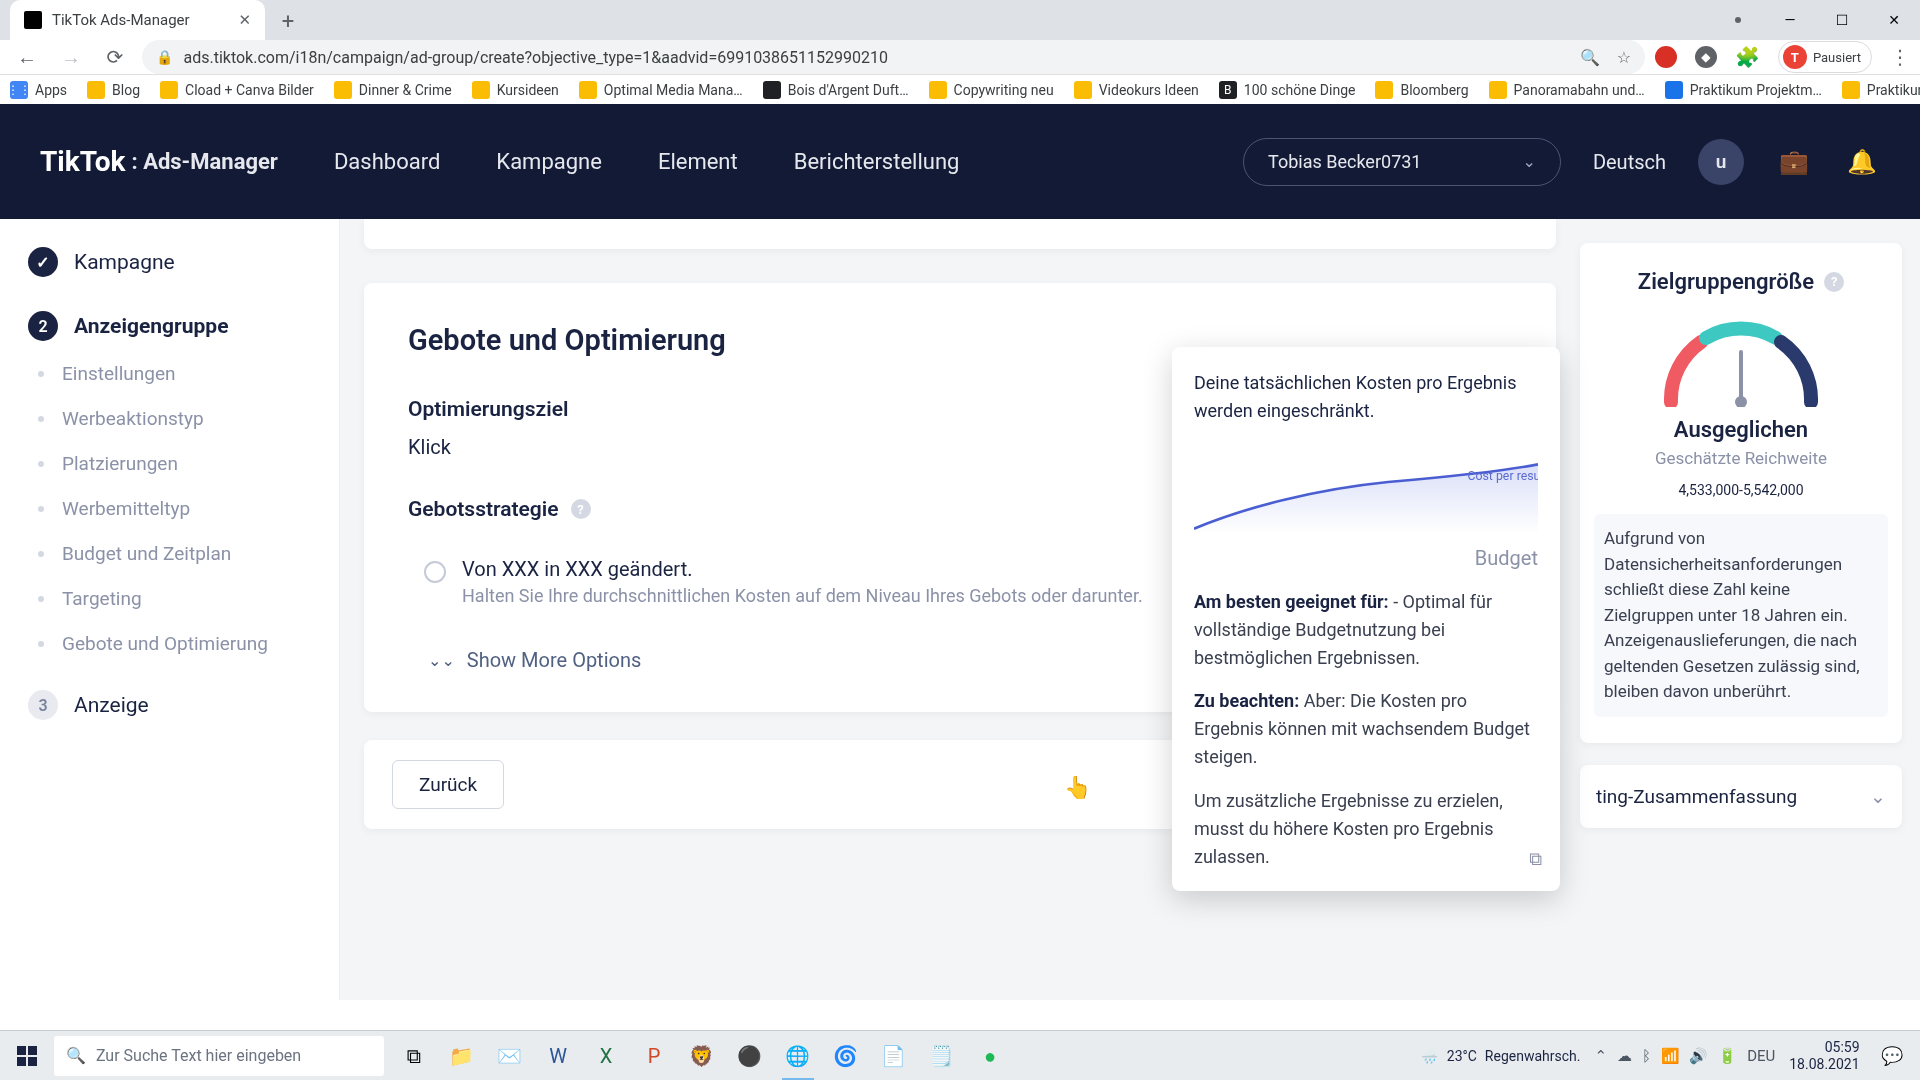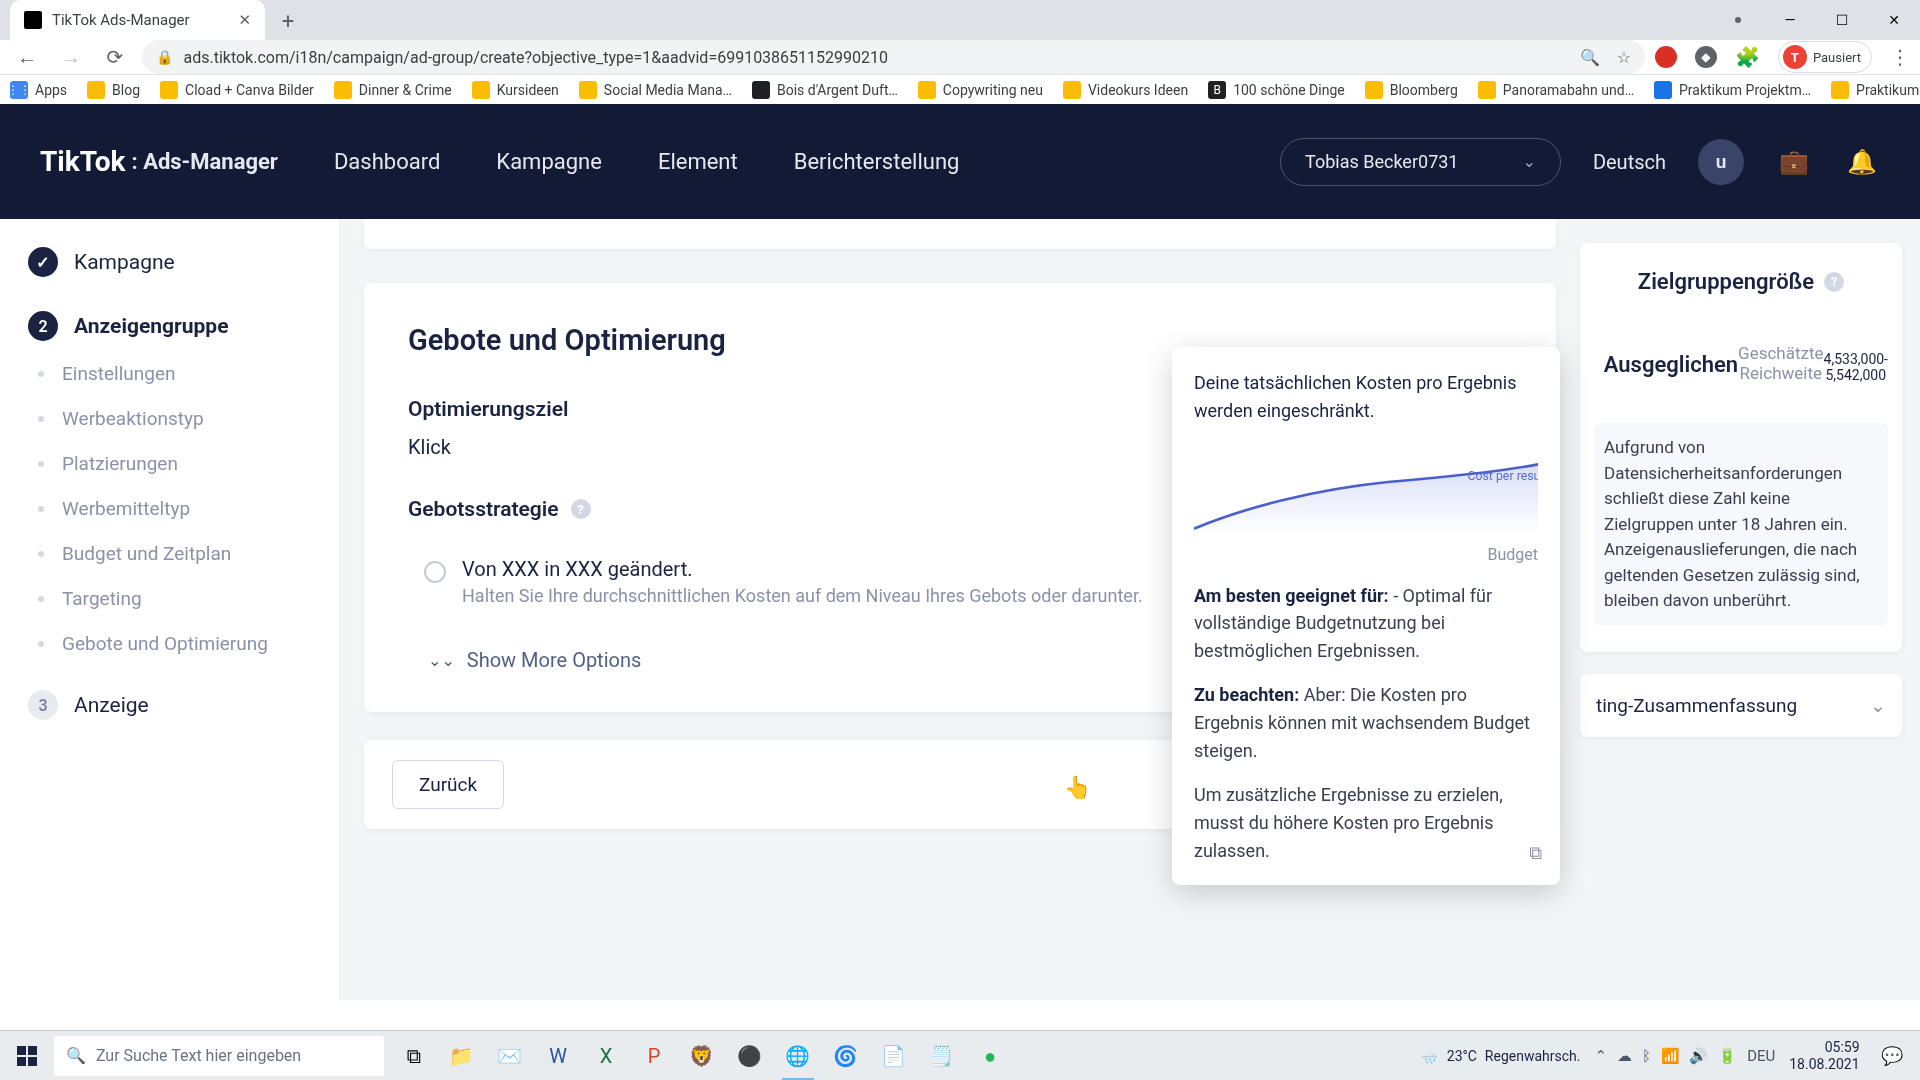--- a/index.html
+++ b/index.html
@@ -30,21 +30,21 @@
   .bookmarks { height: 36px; border-top: 1px solid #e0e0e0; display: flex; align-items:center; padding: 0 10px; gap: 20px; font-size: 14px; color: #3c4043; overflow:hidden; }
   .bm { display:flex; align-items:center; gap:7px; white-space:nowrap; }
   .bm-icon { width:18px;height:18px;background:#fbbc04;border-radius:3px;display:flex;align-items:center;justify-content:center;font-size:12px;color:#fff; }
 
   
   .app-header { height: 115px; background: #121a36; display: flex; align-items: center; padding: 0 40px; color: #fff; gap: 56px; }
   .logo { display:flex;align-items:center;gap:4px;font-size:28px;font-weight:700; }
   .logo .sub { font-size:22px; font-weight:700; color: #e6e8ee; margin-left:2px; }
   .nav-link { font-size: 22px; color: #e6e8ee; cursor:pointer; }
   .header-right { margin-left:auto; display:flex; align-items:center; gap:32px; }
-  .account-pill { border:1.5px solid #4a5473; border-radius: 30px; height: 48px; padding: 0 24px; display:flex; align-items:center; gap: 64px; font-size:18px;color:#e6e8ee; }
+  .account-pill { border:1.5px solid #4a5473; border-radius: 30px; height: 48px; padding: 0 24px; display:flex; align-items:center; gap: 101px; font-size:18px;color:#e6e8ee; }
   .account-pill .chev { font-size:16px;color:#9aa3bf; }
   .lang { font-size:20px; color:#e6e8ee; }
   .user-circle { width:46px;height:46px;border-radius:50%;background:#3a4468;display:flex;align-items:center;justify-content:center;color:#e6e8ee;font-weight:600;font-size:19px; }
   .hdr-icon { width:36px;height:36px;display:flex;align-items:center;justify-content:center;color:#cfd4e4;font-size:24px; }
 
   
   .app-body { display:flex; height: calc(100% - 104px - 95px - 50px - 50px); background:#f4f5f7; }
   .sidebar { width: 340px; background:#fff; border-right:1px solid #eceef2; padding-top: 18px; }
   .step { display:flex;align-items:center;gap:16px;padding:10px 28px;font-size:21px;color:#1a2341; }
   .step .num { width:30px;height:30px;border-radius:50%;display:flex;align-items:center;justify-content:center;font-size:16px;font-weight:600; }
@@ -74,33 +74,33 @@
 
   .show-more { display:flex;align-items:center;gap:12px;font-size:20px;color:#516183;margin-top:28px;cursor:pointer;margin-left:20px; }
   .show-more .chev { font-size:16px;color:#516183; }
 
   .footer-buttons { background:#fff; margin:28px 24px 0 24px; border-radius:8px; box-shadow: 0 2px 8px rgba(0,0,0,0.05); padding: 20px 28px; display:flex; }
   .back-btn { border:1px solid #d4d8e2; background:#fff; border-radius:6px; padding:12px 26px; font-size:19px; color:#1a2341; cursor:pointer; }
 
   .right-col { width: 340px; padding: 24px 18px 0 0; }
   .side-card { background:#fff; border-radius:8px; box-shadow: 0 2px 8px rgba(0,0,0,0.05); padding: 26px 14px; margin-bottom: 22px; }
   .side-title { display:flex;align-items:center;gap:10px;font-size:22px;font-weight:600;color:#1a2341;justify-content:center;margin-bottom:18px; }
-  .gauge-wrap { display:flex;align-items:center;text-align:center; }
+  .gauge-wrap { display:flex;flex-direction:column;align-items:center;text-align:center; }
   .gauge { position:relative;width:180px;height:95px;overflow:hidden; }
   .status-label { font-size:22px;font-weight:600;color:#1a2341;margin-top:10px; }
   .reach-label { font-size:17px;color:#8b92a8;margin-top:6px; }
   .reach-value { font-size:14px;color:#1a2341;margin-top:14px; }
   .reach-note { background:#f6f8fc;border-radius:6px;padding:12px 10px;font-size:17px;color:#3a4050;line-height:1.5;margin-top:16px; }
   .targeting-summary { display:flex;align-items:center;justify-content:space-between;font-size:19px;color:#1a2341; }
 
   
   .popover { position:absolute; left:1172px; top:347px; width:388px; background:#fff; border-radius:8px; box-shadow: 0 8px 30px rgba(0,0,0,0.18); padding: 22px 22px 20px 22px; font-size:18px;color:#3a4050;line-height:1.55; z-index:5; }
   .popover .pv-title { color:#1a2341; }
   .chart-box { margin:14px 0 4px 0; position:relative; height:100px; }
-  .chart-caption { text-align:right;color:#8b92a8;font-size:16px;margin-bottom:14px; }
+  .chart-caption { text-align:right;color:#8b92a8;font-size:20px;margin-bottom:14px; }
   .pv-block { margin-bottom:16px; }
   .pv-block b { color:#1a2341;font-weight:700; }
   .external-link { position:absolute; right:18px; bottom:18px; color:#8b92a8; font-size:18px; }
 
   
   .taskbar { height:50px; background:#e9ecef; border-top:1px solid #c7ccd3; display:flex; align-items:center; position:absolute; bottom:0; left:0; right:0; }
   .start { width:54px;height:50px;display:flex;align-items:center;justify-content:center; }
   .win-logo { width:20px;height:20px;display:grid;grid-template-columns:1fr 1fr;grid-template-rows:1fr 1fr;gap:2px; }
   .win-logo span { background:#1a2341; }
   .search-box { display:flex;align-items:center;gap:10px;background:#fff;height:40px;width:330px;border-radius:3px;padding:0 12px;color:#6b7280;font-size:16px; }
@@ -173,21 +173,21 @@
     <div class="bm">
         <span class="bm-icon"></span>
         <span>Dinner &amp; Crime</span>
       </div>
     <div class="bm">
         <span class="bm-icon"></span>
         <span>Kursideen</span>
       </div>
     <div class="bm">
         <span class="bm-icon"></span>
-        <span>Social Media Mana…</span>
+        <span>Optimal Media Mana…</span>
       </div>
     <div class="bm">
         <span class="bm-icon" style="background:#202124;"></span>
         <span>Bois d'Argent Duft…</span>
       </div>
     <div class="bm">
         <span class="bm-icon"></span>
         <span>Copywriting neu</span>
       </div>
     <div class="bm">

